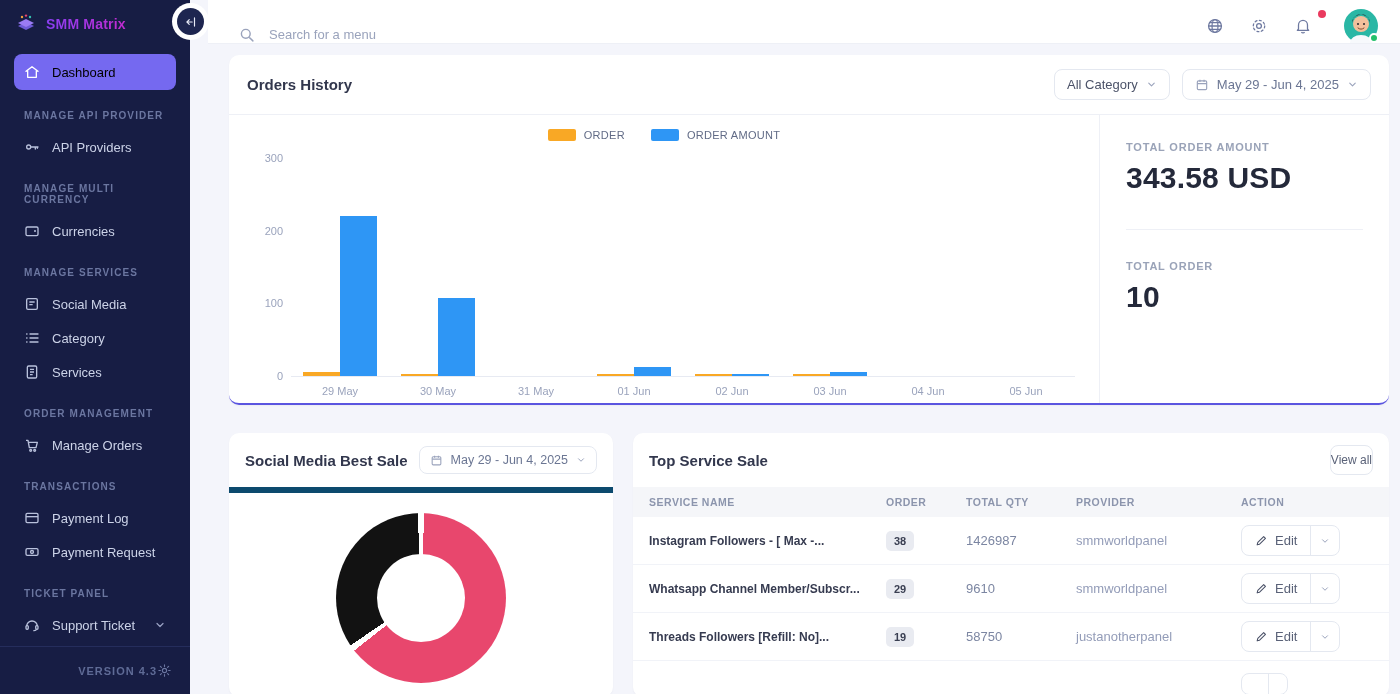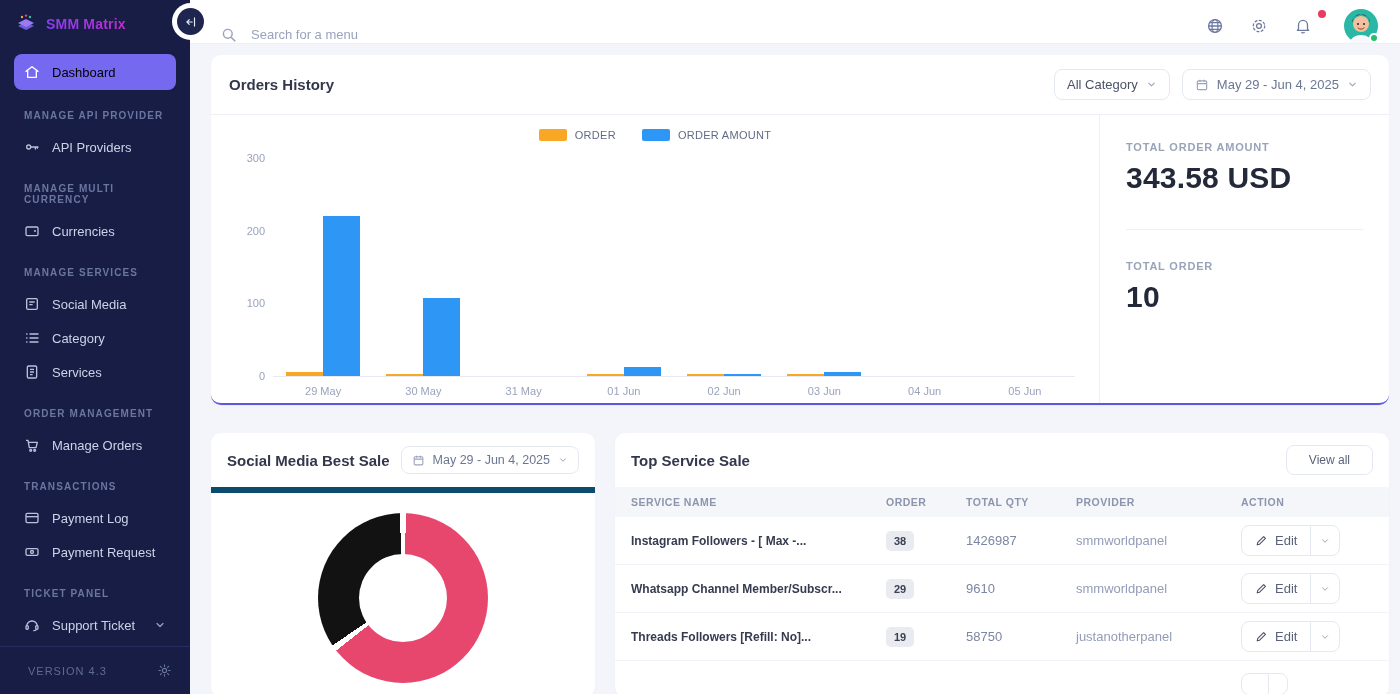--- a/index.html
+++ b/index.html
@@ -1,31 +1,31 @@
 <!DOCTYPE html>
 <html><head>
 <meta charset="utf-8">
 <style>
   * { margin:0; padding:0; box-sizing:border-box; }
   html,body { width:1400px; height:694px; overflow:hidden; font-family:"Liberation Sans", sans-serif; background:#f4f5fb; }
-  .app { display:flex; width:1400px; height:694px; }
+  .app { display:flex; width:1400px; height:694px;gap:18px; }
 
   
   .sidebar { position:relative; width:190px; min-width:190px; height:694px; background:#171d44; color:#c9d0e6; z-index:5; }
   .logo-row { display:flex; align-items:center; gap:8px; padding:12px 14px 10px 14px; }
   .logo-text { font-size:14px; font-weight:700; background:linear-gradient(90deg,#8a3ff2,#c22bd0); -webkit-background-clip:text; background-clip:text; color:transparent; letter-spacing:.2px; }
   .collapse-btn { position:absolute; top:8px; right:-14px; width:27px; height:27px; border-radius:50%; background:#1e2650; box-shadow:0 0 0 5px #ffffff; display:flex; align-items:center; justify-content:center; color:#e8ebf7; cursor:pointer; }
   .nav { padding:8px 14px 0 14px; }
   .nav-item { display:flex; align-items:center; gap:12px; padding:8px 10px; border-radius:8px; font-size:13px; color:#ccd3e8; margin-bottom:2px; cursor:pointer; }
   .nav-item.active { background:#7569f0; color:#000000; padding:10px 10px; }
   .nav-item .icn { display:flex; width:16px; color:#b9c1dc; }
   .nav-item.active .icn { color:#ffffff; }
   .sec-header { font-size:10px; letter-spacing:1.1px; color:#6b76a0; font-weight:700; margin:20px 10px 10px 10px; }
   .chev-right { margin-left:auto; color:#9aa3c4; display:flex; }
-  .version-row { position:absolute; left:0; right:0; bottom:12px; border-top:1px solid #252d5c; padding:16px 18px 4px 28px; display:flex; align-items:center; justify-content:space-between; color:#5f6b96; font-size:11px; font-weight:400; letter-spacing:1px; }
+  .version-row { position:absolute; left:0; right:0; bottom:12px; border-top:1px solid #252d5c; padding:16px 18px 4px 28px; display:flex; align-items:center; justify-content:flex-end; color:#5f6b96; font-size:11px; font-weight:700; letter-spacing:1px; }
 
   
   .main { flex:1; display:flex; flex-direction:column; min-width:0; }
   .topbar { height:44px; background:#ffffff; border-bottom:1px solid #eef0f6; display:flex; align-items:flex-end; padding:0 22px 0 30px; gap:14px; }
   .search-wrap { display:flex; align-items:center; gap:14px; flex:1; color:#9aa3bc; }
   .search-input { border:none; outline:none; font-size:13px; color:#5a6278; width:320px; background:transparent; font-family:"Liberation Sans", sans-serif; }
   .search-input::placeholder { color:#9aa3bc; }
   .top-icons { display:flex; align-items:center; gap:26px; color:#6e7档a0; color:#6e79a0; }
   .top-icon { display:flex; cursor:pointer; color:#6e79a0; position:relative; }
   .bell-dot { position:absolute; top:-7px; right:-14px; width:8px; height:8px; border-radius:50%; background:#ea3a5e; }
@@ -66,21 +66,21 @@
   .row2 { display:flex; gap:20px; margin-top:28px; align-items:flex-start; }
   .best-sale-card { width:384px; min-width:384px; }
   .best-head { display:flex; align-items:center; justify-content:space-between; padding:13px 16px; border-bottom:6px solid #0c4a6e; }
   .donut-area { display:flex; justify-content:center; padding:20px 0 30px 0; }
   .donut { position:relative; width:170px; height:170px; border-radius:50%; }
   .donut-hole { position:absolute; left:50%; top:50%; transform:translate(-50%,-50%); width:88px; height:88px; background:#fff; border-radius:50%; }
 
   
   .table-card { flex:1; min-width:0; padding-bottom:0; }
   .tbl-head-row { display:flex; align-items:center; justify-content:space-between; padding:12px 16px; }
-  .view-all-btn { border:1px solid #e4e8f0; background:#fff; border-radius:8px; padding:7px 22px; font-size:12px; color:#5a6278; cursor:pointer; font-family:"Liberation Sans", sans-serif; }
+  .view-all-btn { border:1px solid #e4e8f0; background:#fff; border-radius:8px; padding:7px 0; font-size:12px; color:#5a6278; cursor:pointer; font-family:"Liberation Sans", sans-serif; }
   .tgrid { display:grid; grid-template-columns: 1fr 80px 110px 165px 132px; align-items:center; }
   .thead { background:#f5f6f9; padding:9px 16px; }
   .th { font-size:10.5px; font-weight:700; letter-spacing:.5px; color:#8c95ad; }
   .trow { padding:7px 16px; border-bottom:1px solid #f1f3f8; min-height:48px; }
   .svc { font-size:12px; font-weight:700; color:#363b50; }
   .order-badge { display:inline-block; background:#e9ebf1; border-radius:5px; padding:4px 8px; font-size:11px; font-weight:700; color:#3a3f52; }
   .qty { font-size:13px; color:#7c86a2; }
   .provider { font-size:13px; color:#939cb8; }
   .split-btn { display:inline-flex; border:1px solid #e4e8f0; border-radius:8px; overflow:hidden; background:#fff; }
   .split-main { display:flex; align-items:center; gap:7px; padding:7px 13px; font-size:13px; color:#5a6278; cursor:pointer; }

